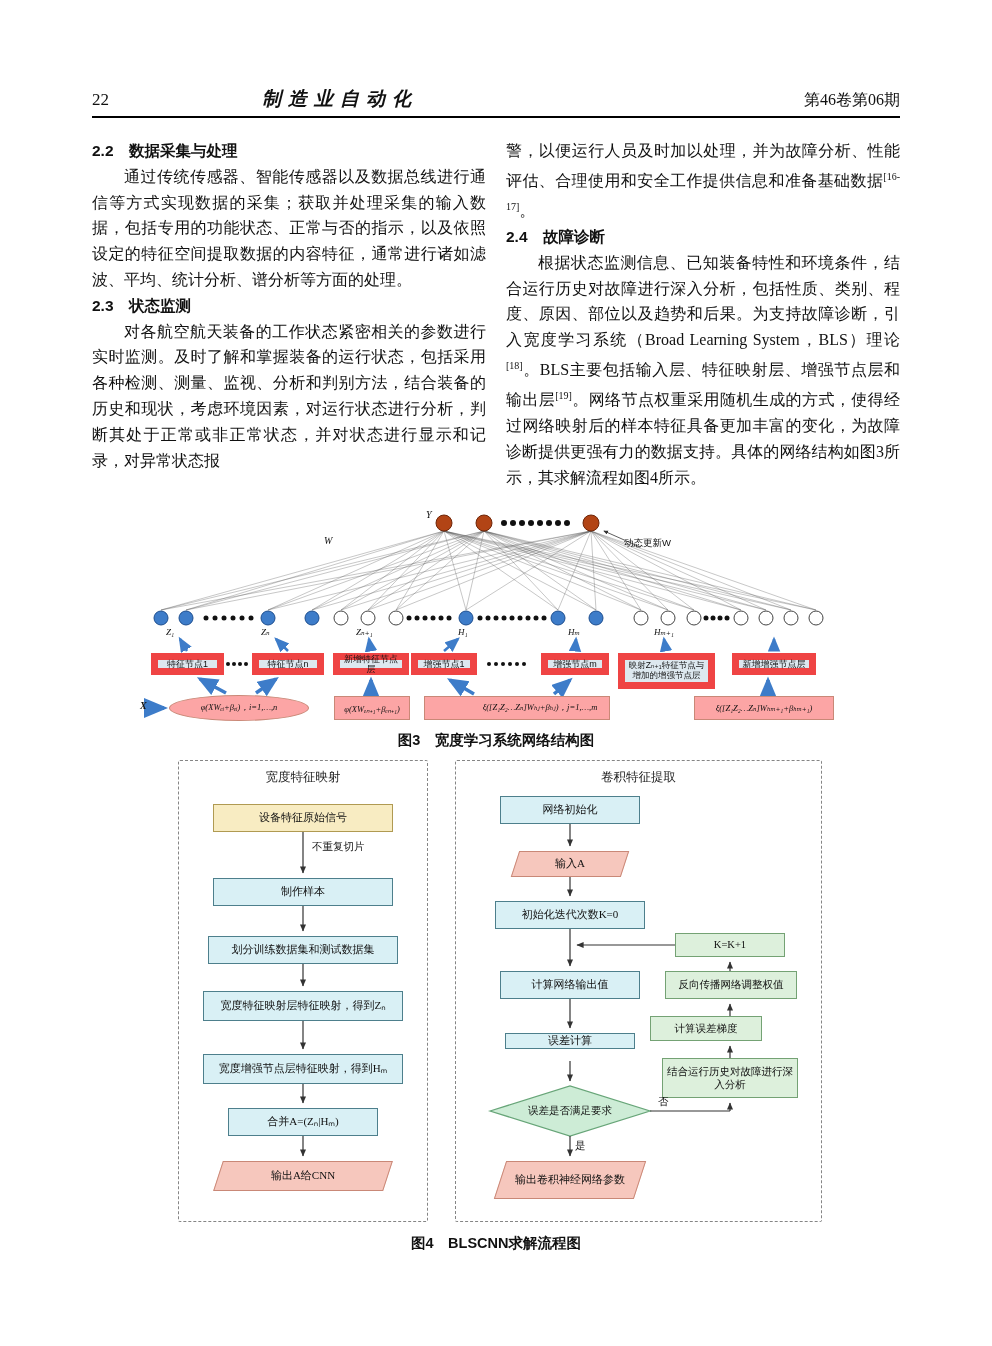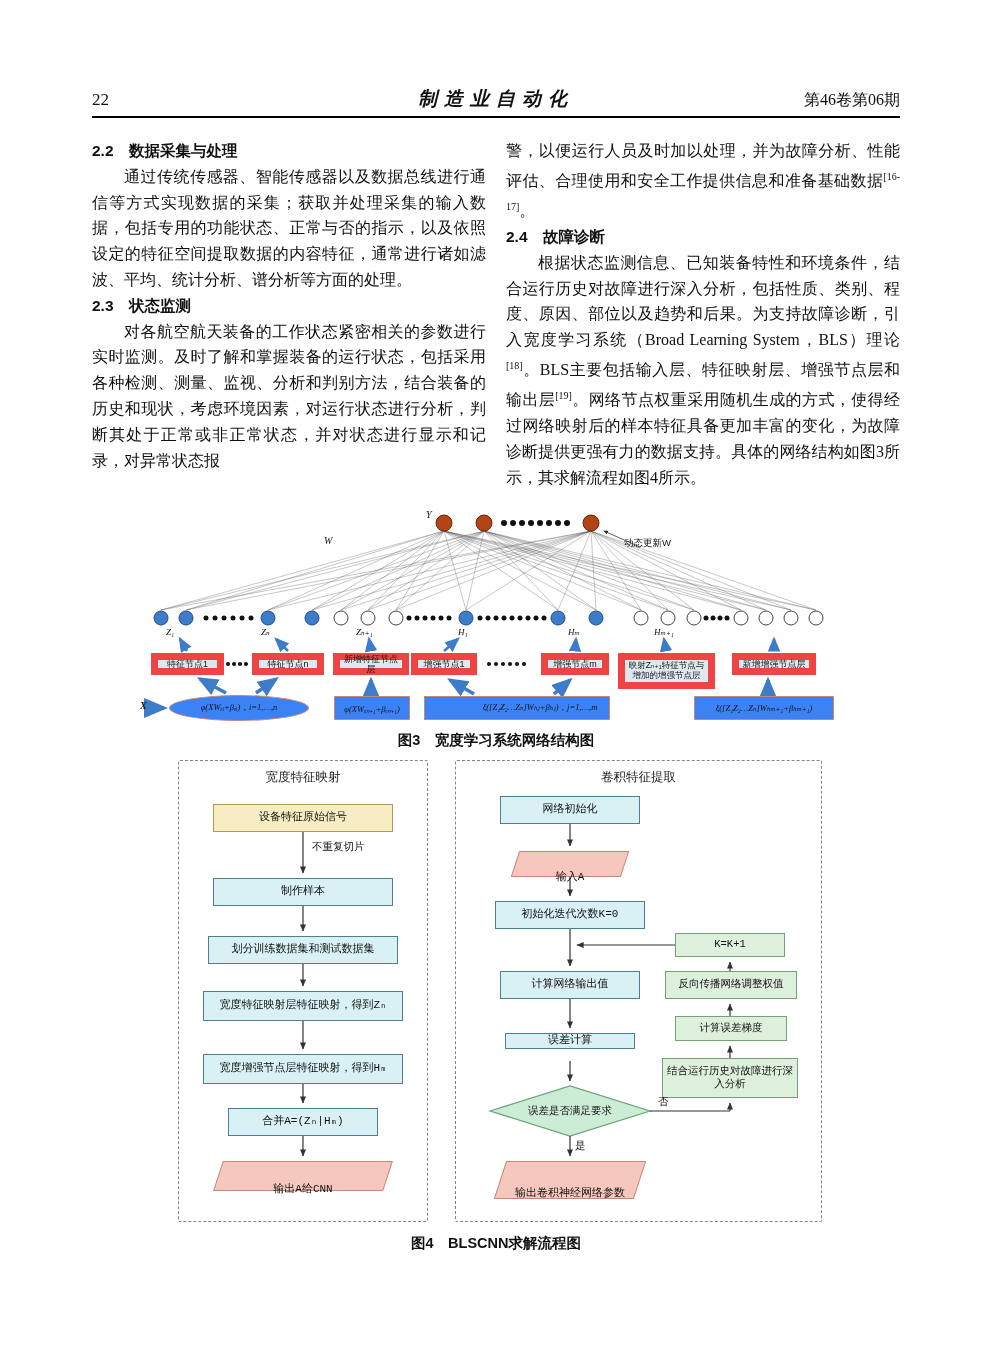--- a/index.html
+++ b/index.html
@@ -3,21 +3,21 @@
 <meta charset="utf-8">
 <style>
   * { margin:0; padding:0; box-sizing:border-box; }
   html,body { background:#fff; }
   body { font-family:"Liberation Serif","DejaVu Serif",serif; color:#111; }
   .page { position:relative; width:992px; height:1346px; background:#fff; overflow:hidden; margin:0 auto; }
 
   
   .page-header { position:absolute; top:86px; left:92px; right:92px; display:flex; align-items:baseline; }
   .pageno { width:170px; font-size:17px; }
-  .journal { flex:1; text-align:center; font-size:19px; font-weight:bold; letter-spacing:7px; font-style:italic; }
+  .journal { flex:1; text-align:left; font-size:19px; font-weight:bold; letter-spacing:7px; font-style:italic; }
   .issue { width:170px; text-align:right; font-size:16px; }
   .header-rule { position:absolute; top:116px; left:92px; right:92px; height:2px; background:#000; }
 
   
   .col { position:absolute; top:138px; width:394px; font-size:16px; line-height:25.8px; text-align:justify; }
   .col-left { left:92px; }
   .col-right { left:506px; }
   .col h3 { font-family:"Liberation Sans","DejaVu Sans",sans-serif; font-size:15.5px; line-height:25.8px; font-weight:bold; }
   .col p.indent { text-indent:2em; }
   sup { font-size:10px; vertical-align:super; }
@@ -29,40 +29,40 @@
   #fig4-caption { top:1234px; }
 
   
   #fig3 { position:absolute; left:106px; top:503px; width:786px; height:228px; }
   #fig3 svg { position:absolute; left:0; top:0; }
   .f3-label { position:absolute; font-style:italic; font-size:10px; z-index:2; }
   .f3-plain { position:absolute; font-size:9.5px; font-family:"Liberation Sans",sans-serif; z-index:2; }
   .f3-box { position:absolute; height:22px; background:#dde8ef; border:7px solid #ef4444;
     font-family:"Liberation Sans","DejaVu Sans",sans-serif; font-size:9px; line-height:1.15;
     display:flex; align-items:center; justify-content:center; text-align:center; z-index:2; padding:1px 2px; }
-  .f3-formula { position:absolute; background:#3b82f6; border:1px solid #c98877; font-size:8.5px; font-style:italic;
+  .f3-formula { position:absolute; background:#fca5a5; border:1px solid #c98877; font-size:8.5px; font-style:italic;
     display:flex; align-items:center; justify-content:center; text-align:center; z-index:2; padding:1px 2px; }
   .f3-ellipse { border-radius:50%; }
 
   
   #fig4 { position:absolute; left:170px; top:758px; width:660px; height:472px;
-    font-family:Liberation Mono, monospace; }
+    font-family:Liberation Serif, serif; }
   #fig4 svg { position:absolute; left:0; top:0; z-index:0; }
   .panel { position:absolute; border:1.6px dashed #858585; border-radius:2px; z-index:0; }
   #panel-l { left:8px; top:2px; width:250px; height:462px; }
   #panel-r { left:285px; top:2px; width:367px; height:462px; }
   .panel-title { position:absolute; top:8px; width:100%; text-align:center; font-size:12.5px; color:#222; z-index:1; }
   .fbox { position:absolute; display:flex; align-items:center; justify-content:center; text-align:center;
     font-size:11px; line-height:1.25; border:1px solid #4d7f8c; background:#d9f0f5; z-index:1; padding:1px 3px; }
   .fbox.yellow { background:#f8ecc2; border-color:#b09a52; }
   .fbox.green { background:#ddf0dc; border-color:#74a274; font-size:10.5px; }
   .pgram { position:absolute; z-index:1; }
   .pgram .bg { position:absolute; inset:0; background:#f6c7bd; border:1px solid #c98877; transform:skewX(-18deg); }
   .pgram .txt { position:relative; width:100%; height:100%; display:flex; align-items:center; justify-content:center;
-    font-size:11px; text-align:center; line-height:1.2;margin-top:14px; }
+    font-size:11px; text-align:center; line-height:1.2; }
   .flabel { position:absolute; font-size:10.5px; z-index:2; }
   .diamond-text { position:absolute; display:flex; align-items:center; justify-content:center;
     font-size:10.5px; z-index:1; text-align:center; }
 </style>
 </head>
 <body>
 
 <div class="page">
 
   <header class="page-header">
@@ -321,18 +321,18 @@
     <div class="diamond-text" style="left:330px; top:340px; width:140px; height:26px;">误差是否满足要求</div>
     <div class="flabel" style="left:405px; top:381px;">是</div>
     <div class="flabel" style="left:488px; top:337px;">否</div>
     <div class="pgram" style="left:330px; top:403px; width:140px; height:38px;">
       <div class="bg"></div>
       <div class="txt">输出卷积神经网络参数</div>
     </div>
 
     <div class="fbox green" style="left:505px; top:175px; width:110px; height:24px;">K=K+1</div>
     <div class="fbox green" style="left:495px; top:213px; width:132px; height:28px;">反向传播网络调整权值</div>
-    <div class="fbox green" style="left:505px; top:258px; width:112px; height:25px;">计算误差梯度</div>
+    <div class="fbox green" style="left:480px; top:258px; width:112px; height:25px;">计算误差梯度</div>
     <div class="fbox green" style="left:492px; top:300px; width:136px; height:40px;">结合运行历史对故障进行深入分析</div>
   </div>
   <div class="fig-caption" id="fig4-caption">图4　BLSCNN求解流程图</div>
 
 </div>
 
 </body></html>

